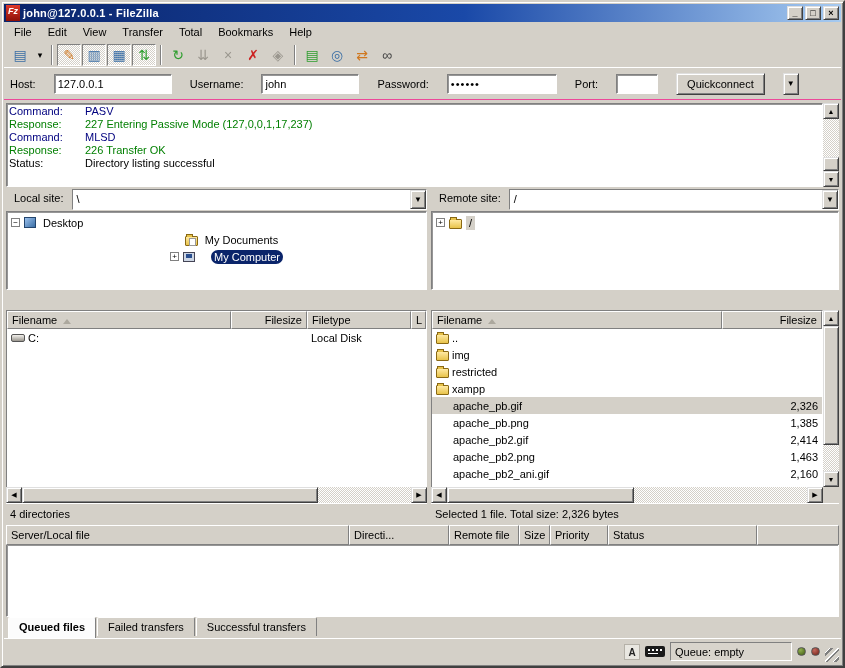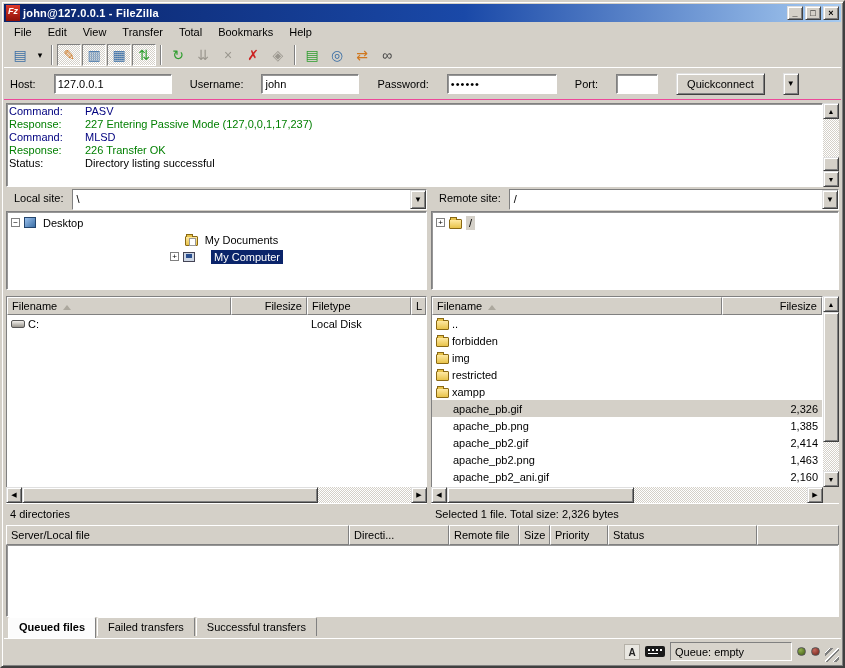--- a/index.html
+++ b/index.html
@@ -96,21 +96,21 @@
   .tree-row{ height:17px; display:flex; align-items:center; white-space:nowrap; }
   .tree-row.ind0{ padding-left:4px; } .tree-row.ind1{ padding-left:20px;justify-content:center; }
   .expander{ width:9px; height:9px; flex:0 0 9px; border:1px solid #808080; background:#fff;
              font-size:8px; line-height:7px; text-align:center; margin-right:4px; color:#000; }
   .expander:empty{ visibility:hidden; }
   .tree-label{ padding:1px 3px; }
   .tree-row.selected .tree-label{ background:#0a246a; color:#fff; }
   .tree-row.selected-inactive .tree-label{ background:#d4d0c8; color:#000; }
 
   
-  .list-section{ flex:1; margin-top:6px; display:grid;
+  .list-section{ flex:1; margin-top:20px; display:grid;
                  grid-template-columns:1fr 0px; grid-template-rows:1fr 16px; }
   .list-section.with-vscroll{ grid-template-columns:1fr 16px; }
   .list-main{ display:flex; flex-direction:column; min-width:0; background:#fff;
               border:1px solid; border-color:#808080 #fff #fff #808080;
               box-shadow: inset 1px 1px 0 rgba(64,64,64,.55); border-bottom:none; }
   .hdr-row{ height:18px; flex:0 0 18px; display:flex; background:#d4d0c8; }
   .hdr-cell{ border:1px solid; border-color:#fff #808080 #808080 #fff; background:#d4d0c8;
              padding:2px 4px 0 4px; white-space:nowrap; overflow:hidden; display:flex; gap:6px; }
   .hdr-cell.num{ justify-content:flex-end; }
   .sort-asc{ width:0; height:0; border-left:4px solid transparent; border-right:4px solid transparent;
@@ -320,21 +320,21 @@
 
           <div class="tree-row ind1">
             <span class="expander"></span>
             <span class="ficon docs-folder-icon"></span>
             <span class="tree-label" style="margin-left:4px;">My Documents</span>
           </div>
 
           <div class="tree-row ind1 selected">
             <span class="expander">+</span>
             <span class="ficon computer-icon"></span>
-            <span class="tree-label" style="margin-left:16px;">My Computer</span>
+            <span class="tree-label" style="margin-left:16px;border-radius:7px;">My Computer</span>
           </div>
         </div>
 
       <div class="list-section">
         <div class="list-main">
           <div class="hdr-row">
             <span class="hdr-cell lc-name">
               <span>Filename</span>
               <span class="sort-asc"></span>
             </span>
@@ -398,27 +398,20 @@
           <div class="list-body">
 
               <div class="file-row">
                 <span class="cell rc-name">
                   <span class="ficon folder-icon"></span>
                   <span>..</span>
                 </span>
                 <span class="cell rc-size num"></span>
               </div>
 
-              <div class="file-row">
-                <span class="cell rc-name">
-                  <span class="ficon folder-icon"></span>
-                  <span>forbidden</span>
-                </span>
-                <span class="cell rc-size num"></span>
-              </div>
 
               <div class="file-row">
                 <span class="cell rc-name">
                   <span class="ficon folder-icon"></span>
                   <span>img</span>
                 </span>
                 <span class="cell rc-size num"></span>
               </div>
 
               <div class="file-row">

